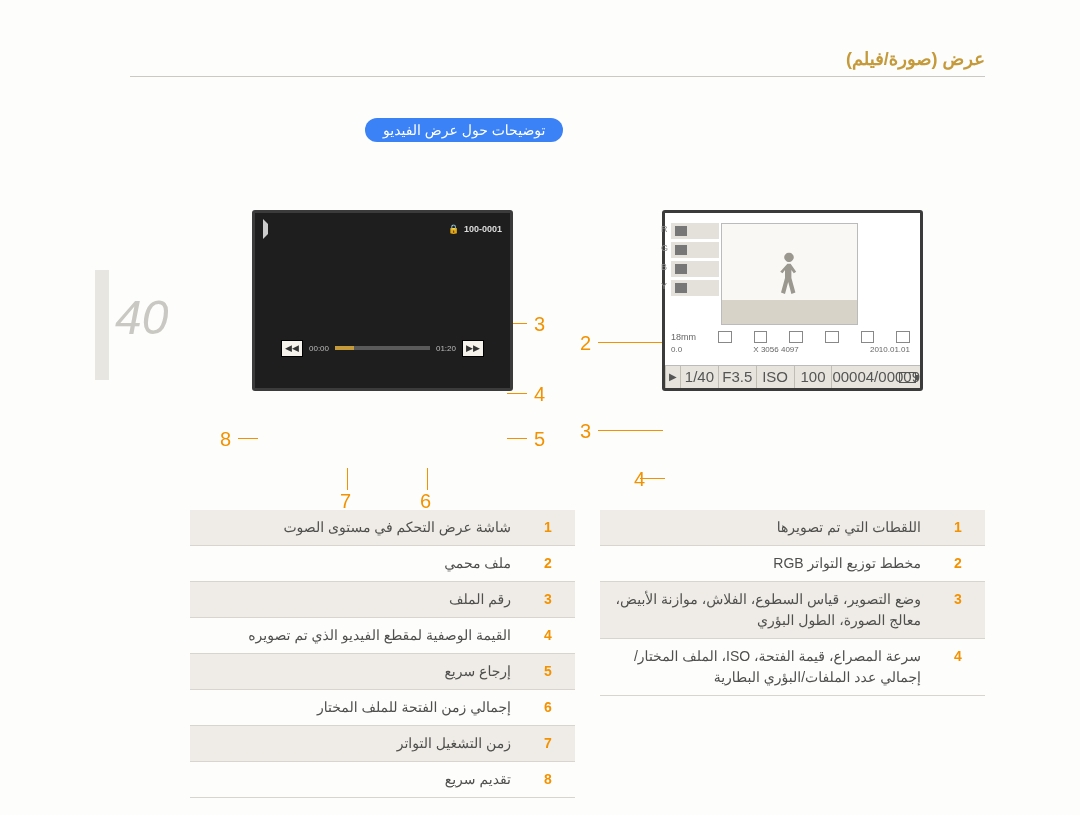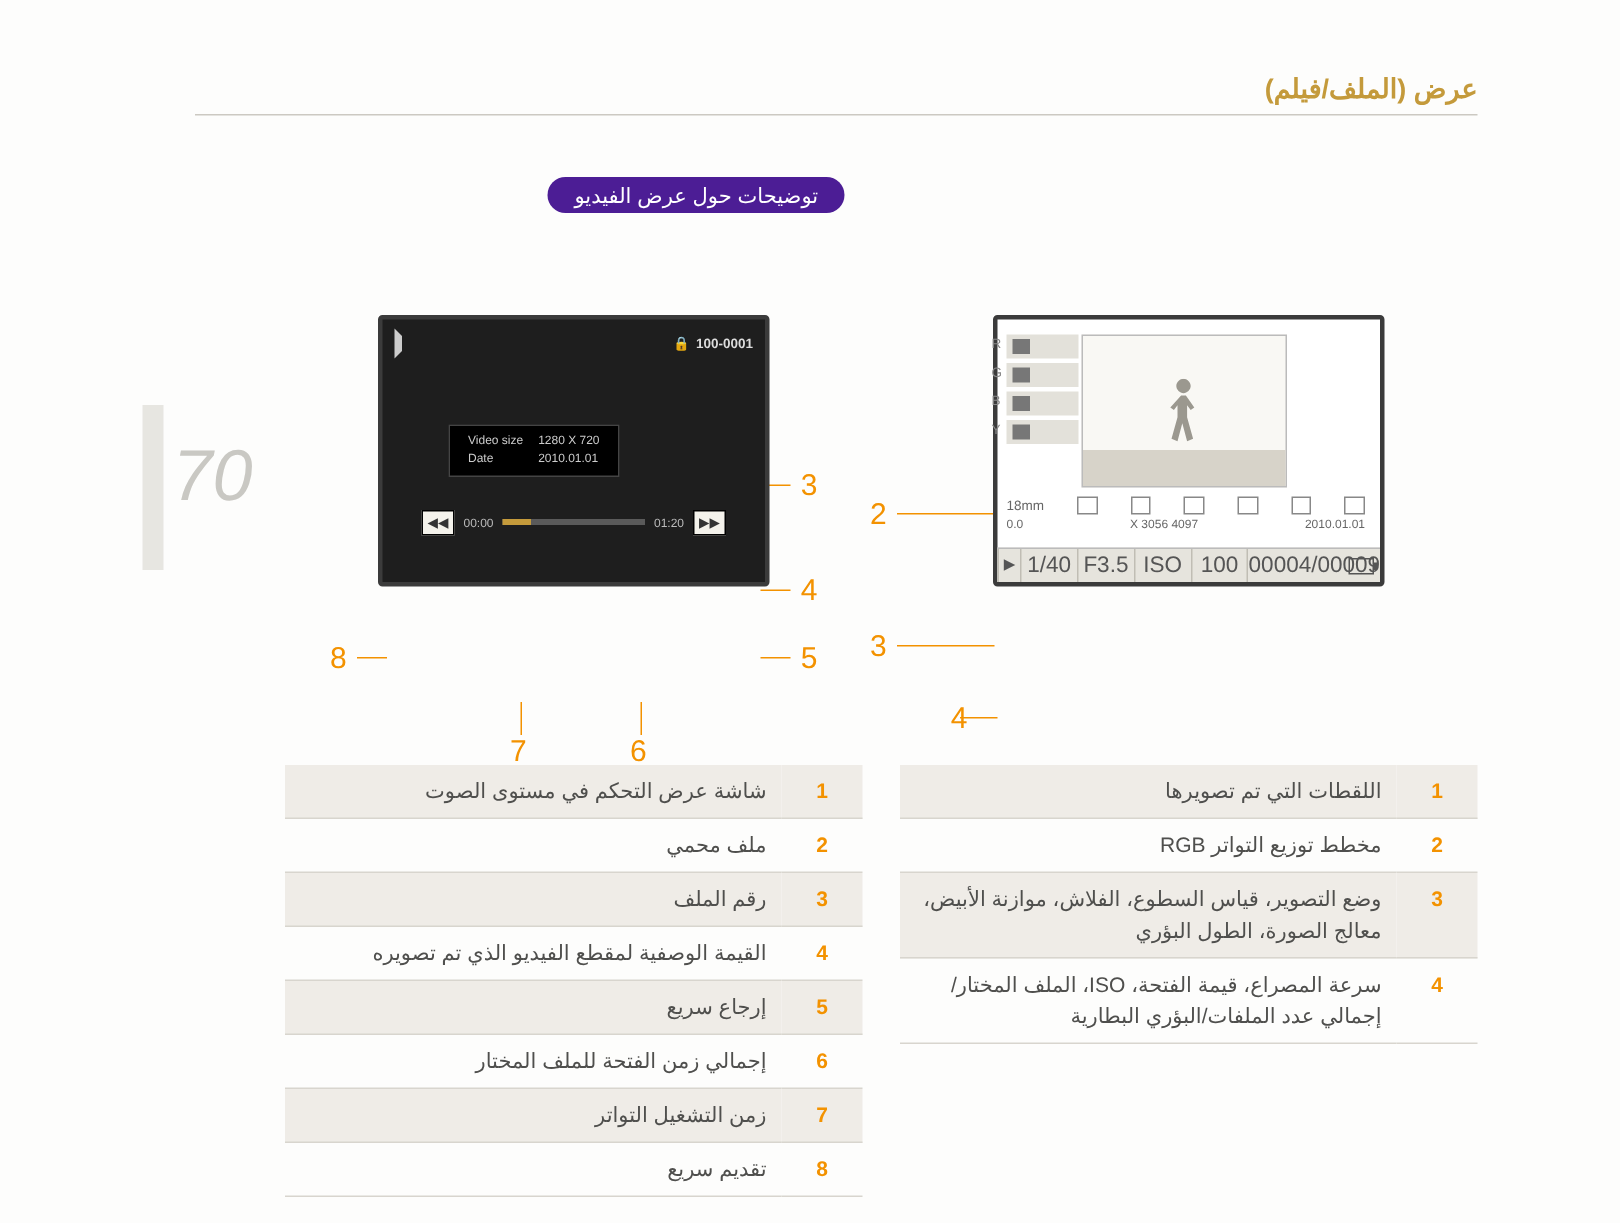--- a/index.html
+++ b/index.html
@@ -25,21 +25,21 @@
     font-style:italic;font-weight:300;}
   .page-num-tab{
     position:absolute;top:270px;left:95px;width:14px;height:110px;
     background:#e7e6e1;}
   
   .col{position:absolute;top:120px;}
   .col.right{right:95px;width:385px;}   
   .col.left {left:190px;width:385px;}   
   
   .section-pill{
-    background:#4c1d95;color:#fff;border-radius:14px;
+    background:#3b82f6;color:#fff;border-radius:14px;
     padding:4px 18px;display:inline-block;font-size:14px;
     position:absolute;}
   
   .idx{position:absolute;color:var(--orange);font-size:20px;font-weight:500;}
   .lead{position:absolute;background:var(--orange);height:1px;}
   .lead.v{width:1px;height:auto;}
   
   table.legend{
     width:100%;border-collapse:collapse;font-size:14px;color:#4f4f4d;}
   table.legend td{
@@ -108,24 +108,24 @@
     position:absolute;bottom:0;left:0;right:0;height:22px;background:#cfccc3;
     display:flex;align-items:center;font-size:10px;color:#444;}
   .bottombar .seg{display:flex;align-items:center;gap:4px;padding:0 8px;}
   .bottombar .key{background:#fff;border:1px solid #888;padding:0 4px;font-size:8px;}
   svg{display:block;}
 </style>
 </head>
 <body>
 
 <div class="page">
-  <div class="page-header">عرض (الملف/فيلم)</div>
+  <div class="page-header">عرض (صورة/فيلم)</div>
   <div class="header-rule"></div>
   <div class="page-num-tab"></div>
-  <div class="page-num">70</div>
+  <div class="page-num">40</div>
 
   <div class="col right">
     <div style="position:relative;height:300px;">
 
       <span class="idx" style="top:60px;right:155px;">1</span>
       <span class="idx" style="top:122px;left:-20px;">2</span>
       <span class="idx" style="top:210px;left:-20px;">3</span>
       <span class="idx" style="top:258px;right:340px;">4</span>
       <div class="lead v" style="top:82px;right:163px;height:20px;"></div>
       <div class="lead" style="top:132px;left:-2px;width:65px;"></div>
@@ -222,32 +222,20 @@
       <div class="lead v" style="top:258px;left:157px;height:22px;"></div>
 
       <div class="lcd-video" dir="ltr">
         <div class="topbar">
           <div class="speaker"></div>
           <div class="lockfile">
             <span>🔒</span>
             <b>100-0001</b>
           </div>
         </div>
-        <table class="metabox">
-          <tbody>
-              <tr>
-                <td>Video size</td>
-              <td>1280 X 720</td>
-              </tr>
-          <tr>
-                <td>Date</td>
-              <td>2010.01.01</td>
-              </tr>
-        </tbody>
-          </table>
         <div class="seek">
           <div class="btn">◀◀</div>
           <span class="t">00:00</span>
           <div class="track"></div>
           <span class="t">01:20</span>
           <div class="btn">▶▶</div>
         </div>
       </div>
     </div>
 

